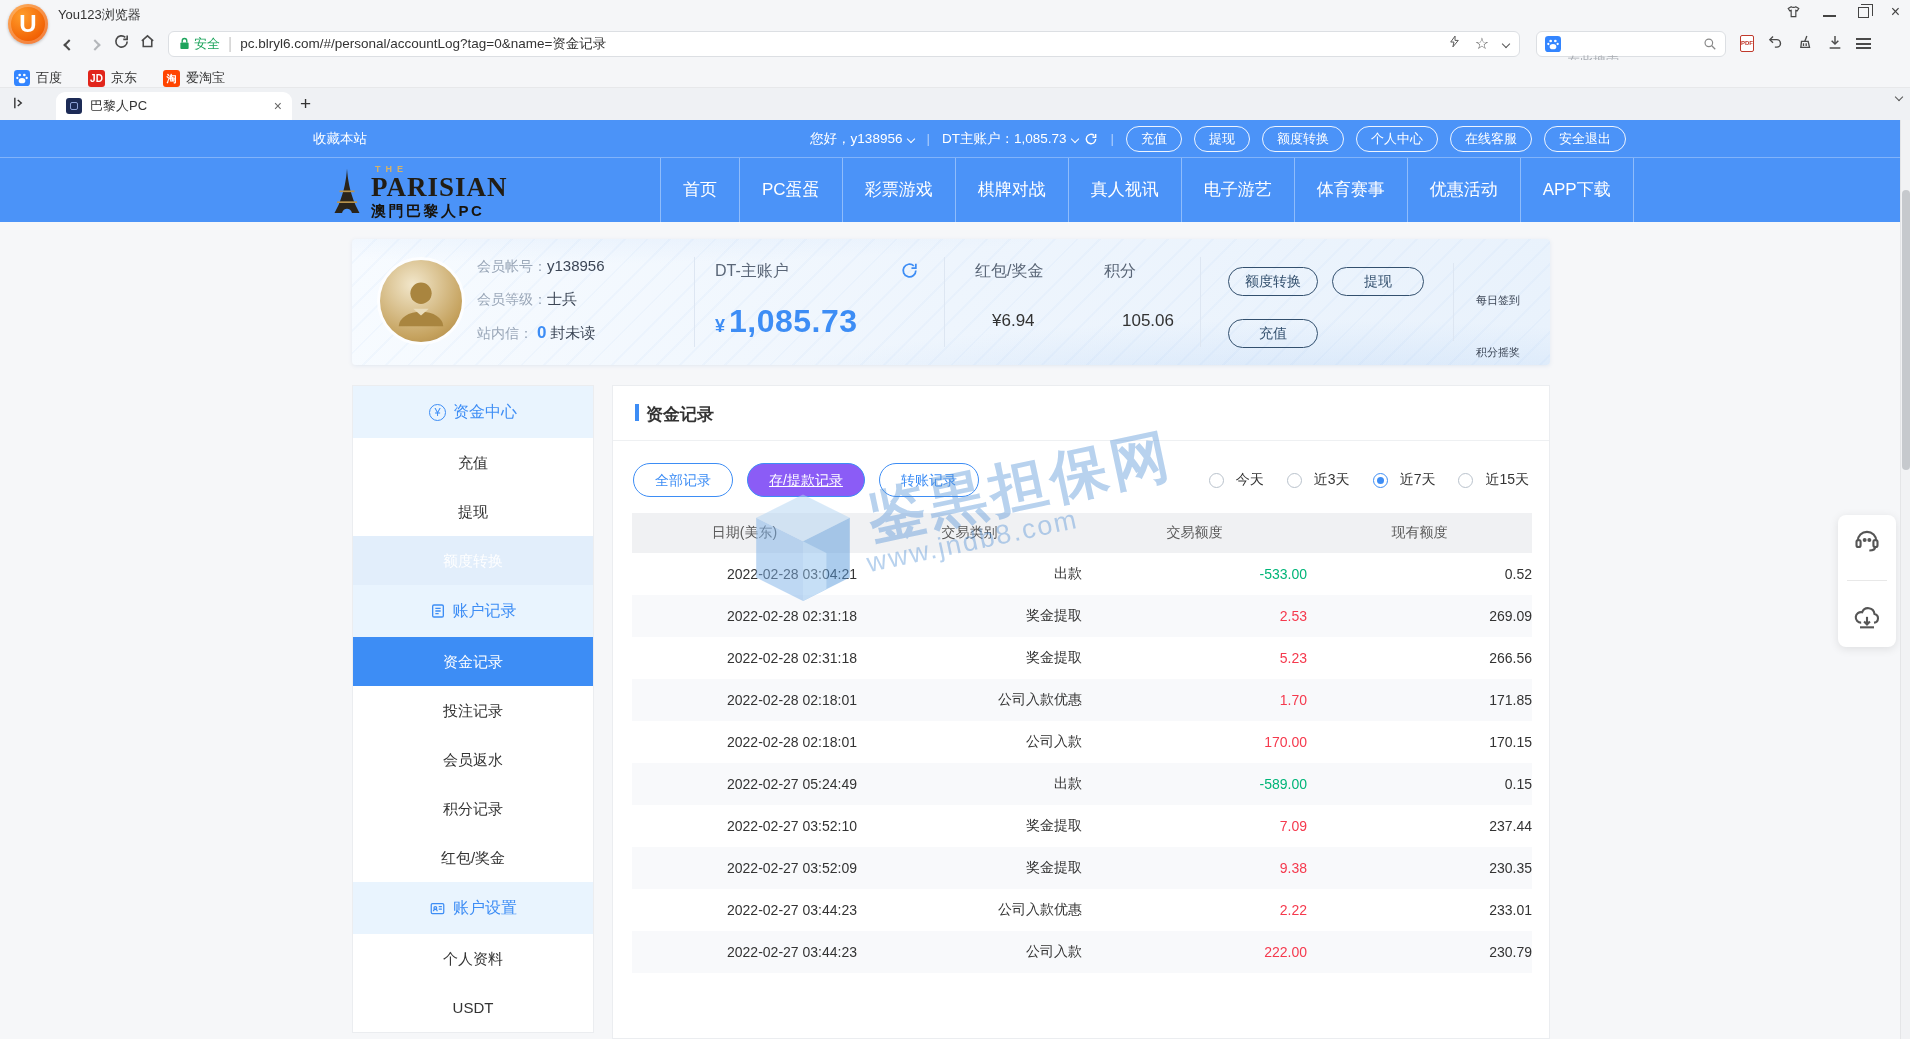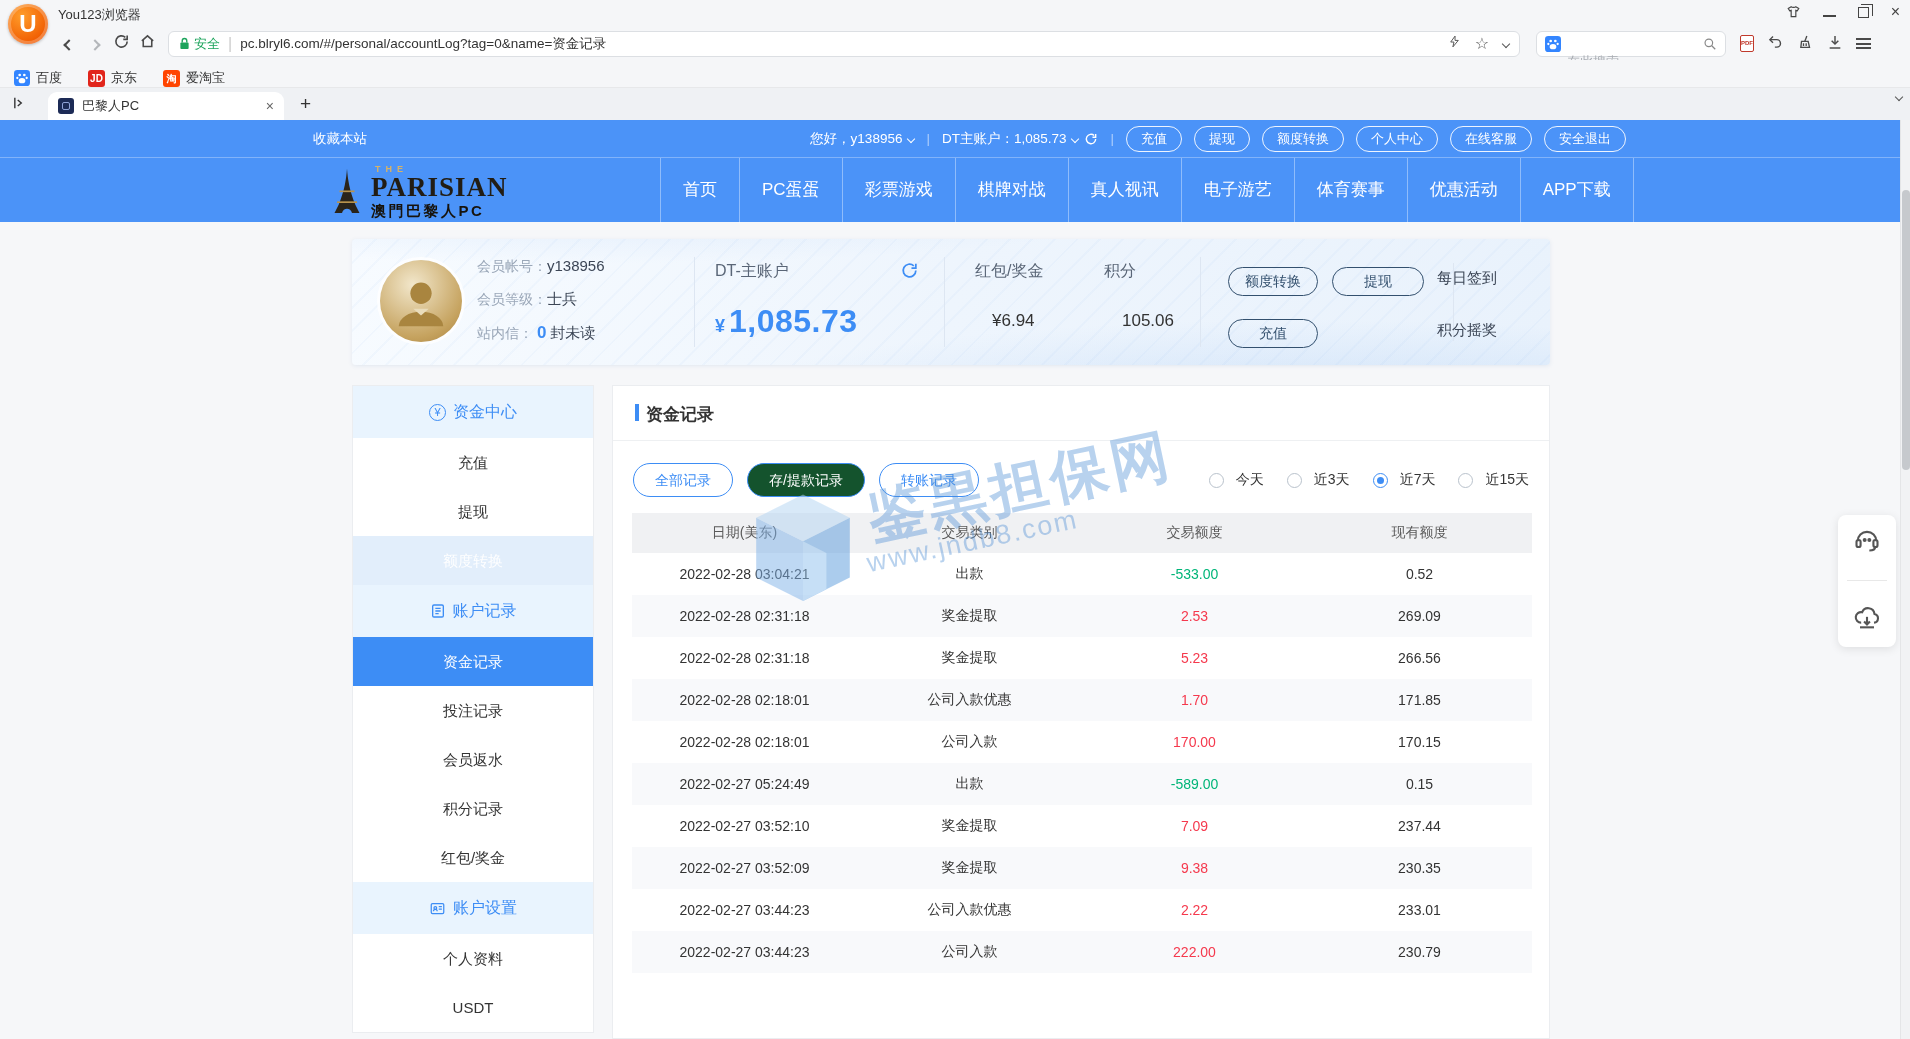--- a/index.html
+++ b/index.html
@@ -38,21 +38,21 @@
   .pdfdoc { width:14px; height:17px; border:1.5px solid #c0392b; border-radius:2px; font-size:6px; font-weight:bold; color:#c0392b; text-align:center; line-height:15px; background:#fff; }
 
   .bookmarksbar { position:absolute; left:0; top:60px; width:1910px; height:28px; background:#f5f6f8; border-bottom:1px solid #e7e8ea; display:flex; align-items:flex-end; padding-left:14px; gap:26px; }
   .bm { display:flex; align-items:center; gap:6px; font-size:13px; color:#333; }
   .bm-badge { width:17px; height:17px; border-radius:3px; color:#fff; font-size:10px; font-weight:bold; text-align:center; line-height:17px; }
   .bm-jd { background:#e1251b; }
   .bm-tao { background:#ff4400; }
 
   .tabstrip { position:absolute; left:0; top:88px; width:1910px; height:32px; background:#eff1f4; }
   .tab-toggle { position:absolute; left:12px; top:8px; color:#333; }
-  .tab { position:absolute; left:48px; top:4px; width:236px; height:28px; background:#fff; border-radius:9px 9px 0 0; display:flex; align-items:center; padding:0 10px; gap:8px; }
+  .tab { position:absolute; left:56px; top:4px; width:236px; height:28px; background:#fff; border-radius:9px 9px 0 0; display:flex; align-items:center; padding:0 10px; gap:8px; }
   .favicon { width:16px; height:16px; border-radius:3px; background:#1d2b56; position:relative; }
   .favicon::after { content:""; position:absolute; inset:4px; border:1px solid #8fa3d8; border-radius:2px; }
   .tab-title { flex:1; font-size:13px; color:#333; }
   .tab-close { color:#666; font-size:14px; }
   .newtab { position:absolute; left:300px; top:5px; font-size:19px; color:#333; }
   .strip-chevs { position:absolute; right:8px; top:6px; color:#555; display:flex; flex-direction:column; gap:1px; align-items:center; }
 
   
   .site-topbar { position:absolute; left:0; top:120px; width:1910px; height:37px; background:#4b93f8; color:#fff; font-size:13.5px; }
   .fav-site { position:absolute; left:313px; top:10px; }
@@ -87,46 +87,46 @@
   .mail-n { color:#3d8df5; font-weight:bold; font-size:17px; }
   .vdiv { position:absolute; top:18px; width:1px; height:90px; background:#dde6f2; }
   .wallet-label { position:absolute; left:363px; top:22px; font-size:16px; color:#5a6677; }
   .refresh-blue { position:absolute; left:548px; top:22px; color:#3d8df5; }
   .balance { position:absolute; left:363px; top:64px; color:#3d8df5; font-weight:bold; }
   .balance .cur { font-size:18px; margin-right:4px; }
   .balance .num { font-size:32px; letter-spacing:.5px; }
   .col-label { position:absolute; top:22px; font-size:16px; color:#5a6677; }
   .col-value { position:absolute; top:72px; font-size:17px; color:#333; }
   .sum-btn { position:absolute; height:29px; border:1px solid #33506e; border-radius:15px; color:#33506e; font-size:14px; background:transparent; text-align:center; line-height:27px; }
-  .sum-link { position:absolute; left:1085px; font-size:15px; color:#3c4656; }
+  .sum-link { position:absolute; left:1124px; font-size:11px; color:#3c4656;margin-top:24px; }
 
   
   .sidebar { position:absolute; left:352px; top:385px; width:242px; background:#fff; border:1px solid #ebedf0; }
   .side-header { height:52px; background:#e9f4fe; color:#3d8df5; font-size:16px; display:flex; align-items:center; justify-content:center; gap:7px; }
   .side-item { height:49px; line-height:49px; text-align:center; font-size:15px; color:#333; background:#fff; }
   .side-item[data-state="active"] { background:#3d8df5; color:#fff; }
   .side-item[data-state="highlight"] { background:#e2eefb; color:rgba(255,255,255,.95); }
   .yen-circ { display:inline-block; width:17px; height:17px; border:1.5px solid currentColor; border-radius:50%; font-size:11px; line-height:15px; text-align:center; }
 
   
   .main-card { position:absolute; left:612px; top:385px; width:938px; height:654px; background:#fff; border:1px solid #ebedf0; }
   .card-title { position:absolute; left:22px; top:17px; font-size:17px; font-weight:bold; color:#333; padding-left:11px; }
   .card-title::before { content:""; position:absolute; left:0; top:1px; width:4px; height:17px; background:#3d8df5; }
   .title-div { position:absolute; left:0; top:54px; width:100%; height:1px; background:#eef0f2; }
   .filter-row { position:absolute; left:20px; right:20px; top:76px; height:36px; display:flex; align-items:center; }
   .tabbtn { height:34px; padding:0 21px; border:1px solid #3d8df5; border-radius:17px; background:#fff; color:#3d8df5; font-size:14px; line-height:32px; margin-right:14px; }
-  .tabbtn[data-active="true"] { background:#14532d; color:#fff; }
+  .tabbtn[data-active="true"] { background:#8b5cf6; color:#fff;text-decoration:underline; }
   .ranges { margin-left:auto; display:flex; align-items:center; gap:23px; }
   .range { display:flex; align-items:center; gap:12px; font-size:14px; color:#333; }
   .radio { width:15px; height:15px; border:1px solid #b9c2cc; border-radius:50%; background:#fff; position:relative; }
   .range[data-checked="true"] .radio { border-color:#3d8df5; }
   .range[data-checked="true"] .radio::after { content:""; position:absolute; inset:3px; border-radius:50%; background:#3d8df5; }
   table.log { position:absolute; left:19px; top:127px; width:900px; border-collapse:collapse; table-layout:fixed; }
   table.log th { height:40px; background:#f0f1f3; color:#5a5a5a; font-size:14px; font-weight:normal; }
-  table.log td { height:42px; text-align:center; font-size:14px; color:#333; }
+  table.log td { height:42px; text-align:right; font-size:14px; color:#333; }
   table.log tr.r:nth-child(even) td { background:#f8f9fb; }
   td.amt[data-trend="out"] { color:#00b578; }
   td.amt[data-trend="in"]  { color:#f5394d; }
 
   
   .watermark { position:absolute; left:0; top:0; width:100%; height:100%; pointer-events:none; z-index:5; }
   .wm-logo { position:absolute; left:125px; top:98px; opacity:.5; }
   .wm-brand { position:absolute; left:252px; top:62px; font-size:58px; font-weight:bold; color:rgba(77,142,213,.40); transform:rotate(-12deg); white-space:nowrap; letter-spacing:4px; }
   .wm-url { position:absolute; left:252px; top:140px; font-size:27px; color:rgba(77,142,213,.40); transform:rotate(-12deg); white-space:nowrap; letter-spacing:2px; }
 

